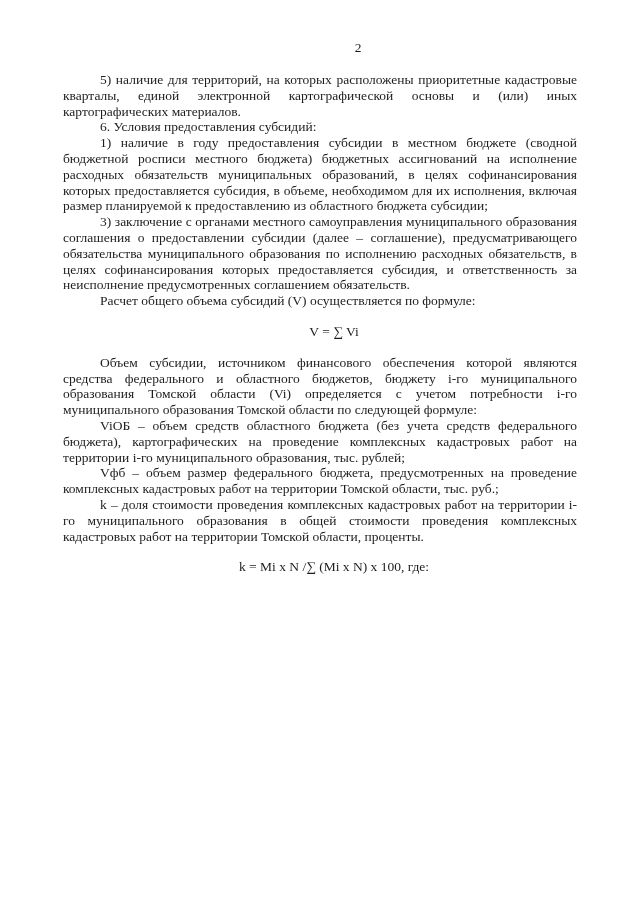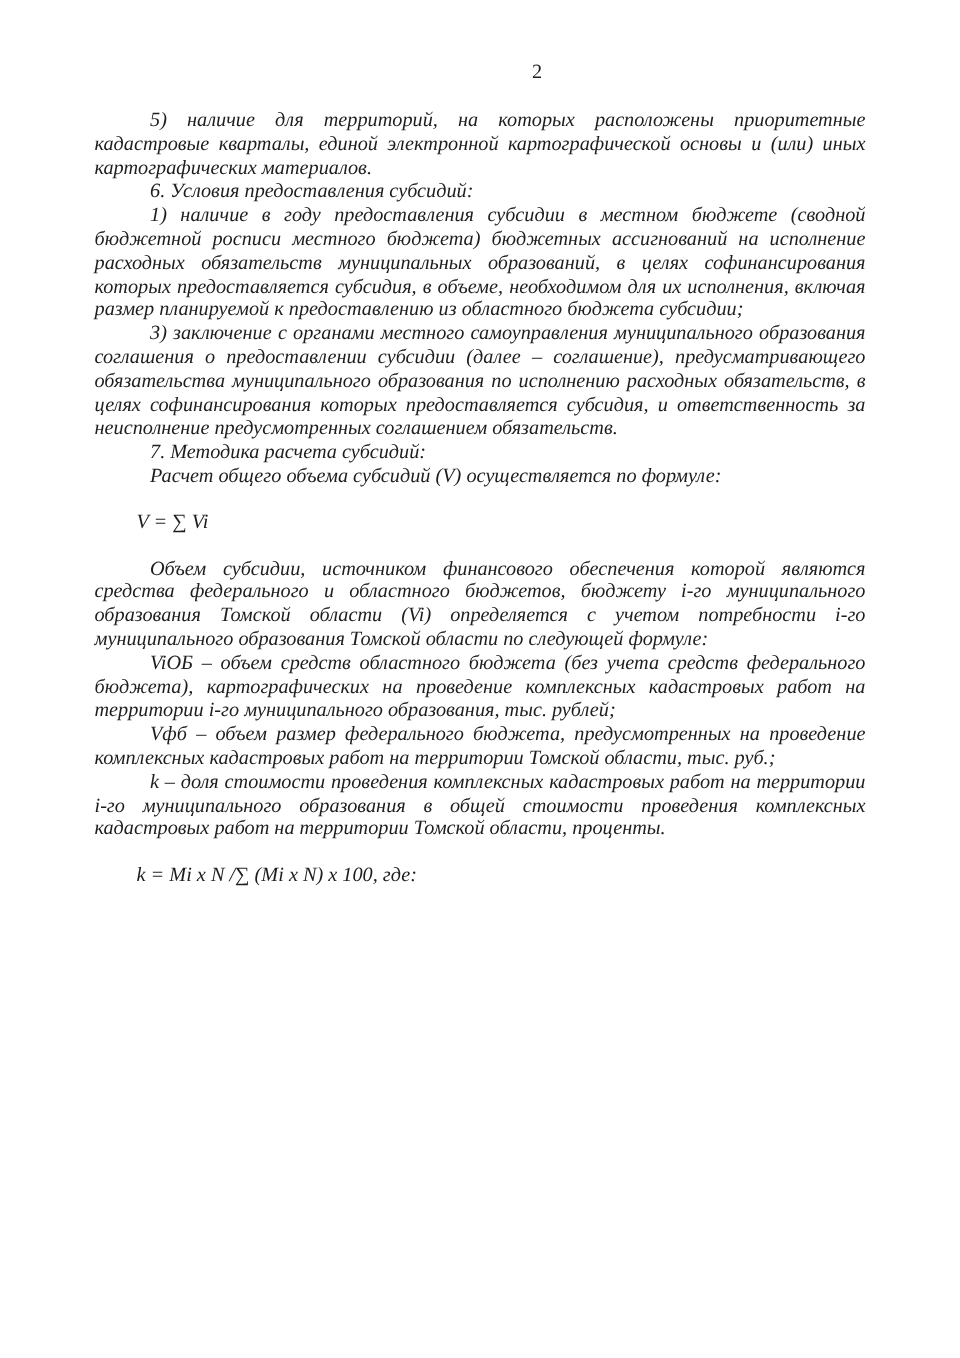--- a/index.html
+++ b/index.html
@@ -24,44 +24,43 @@
     font-size: 13.5px;
     line-height: 16px;
   }
   .content {
     margin-left: 63px;
     margin-top: 16px;
     width: 514px;
     font-size: 13.5px;
     line-height: 15.8px;
     text-align: justify;
-    font-style: italic;
   }
   .para {
     margin: 0;
     text-indent: 37px;
   }
   .formula {
     margin: 15px 0 15px 28px;
+    text-align: center;
     text-indent: 0;
     white-space: pre-wrap;
   }
 </style>
 </head>
 <body>
 
 <div class="page">
   <div class="page-number">2</div>
 
   <div class="content">
     <p class="para">5) наличие для территорий, на которых расположены приоритетные кадастровые кварталы, единой электронной картографической основы и (или) иных картографических материалов.</p>
     <p class="para">6. Условия предоставления субсидий:</p>
     <p class="para">1) наличие в году предоставления субсидии в местном бюджете (сводной бюджетной росписи местного бюджета) бюджетных ассигнований на исполнение расходных обязательств муниципальных образований, в целях софинансирования которых предоставляется субсидия, в объеме, необходимом для их исполнения, включая размер планируемой к предоставлению из областного бюджета субсидии;</p>
     <p class="para">3) заключение с органами местного самоуправления муниципального образования соглашения о предоставлении субсидии (далее – соглашение), предусматривающего обязательства муниципального образования по исполнению расходных обязательств, в целях софинансирования которых предоставляется субсидия, и ответственность за неисполнение предусмотренных соглашением обязательств.</p>
-    <p class="para">7. Методика расчета субсидий:</p>
     <p class="para">Расчет общего объема субсидий (V) осуществляется по формуле:</p>
     <p class="para formula">V = ∑ Vi</p>
     <p class="para">Объем субсидии, источником финансового обеспечения которой являются средства федерального и областного бюджетов, бюджету i-го муниципального образования Томской области (Vi) определяется с учетом потребности i-го муниципального образования Томской области по следующей формуле:</p>
     <p class="para">ViОБ – объем средств областного бюджета (без учета средств федерального бюджета), картографических на проведение комплексных кадастровых работ на территории i-го муниципального образования, тыс. рублей;</p>
     <p class="para">Vфб – объем размер федерального бюджета, предусмотренных на проведение комплексных кадастровых работ на территории Томской области, тыс. руб.;</p>
     <p class="para">k – доля стоимости проведения комплексных кадастровых работ на территории i-го муниципального образования в общей стоимости проведения комплексных кадастровых работ на территории Томской области, проценты.</p>
     <p class="para formula">k = Mi x N /∑ (Mi x N) x 100, где:</p>
   </div>
 </div>
 

